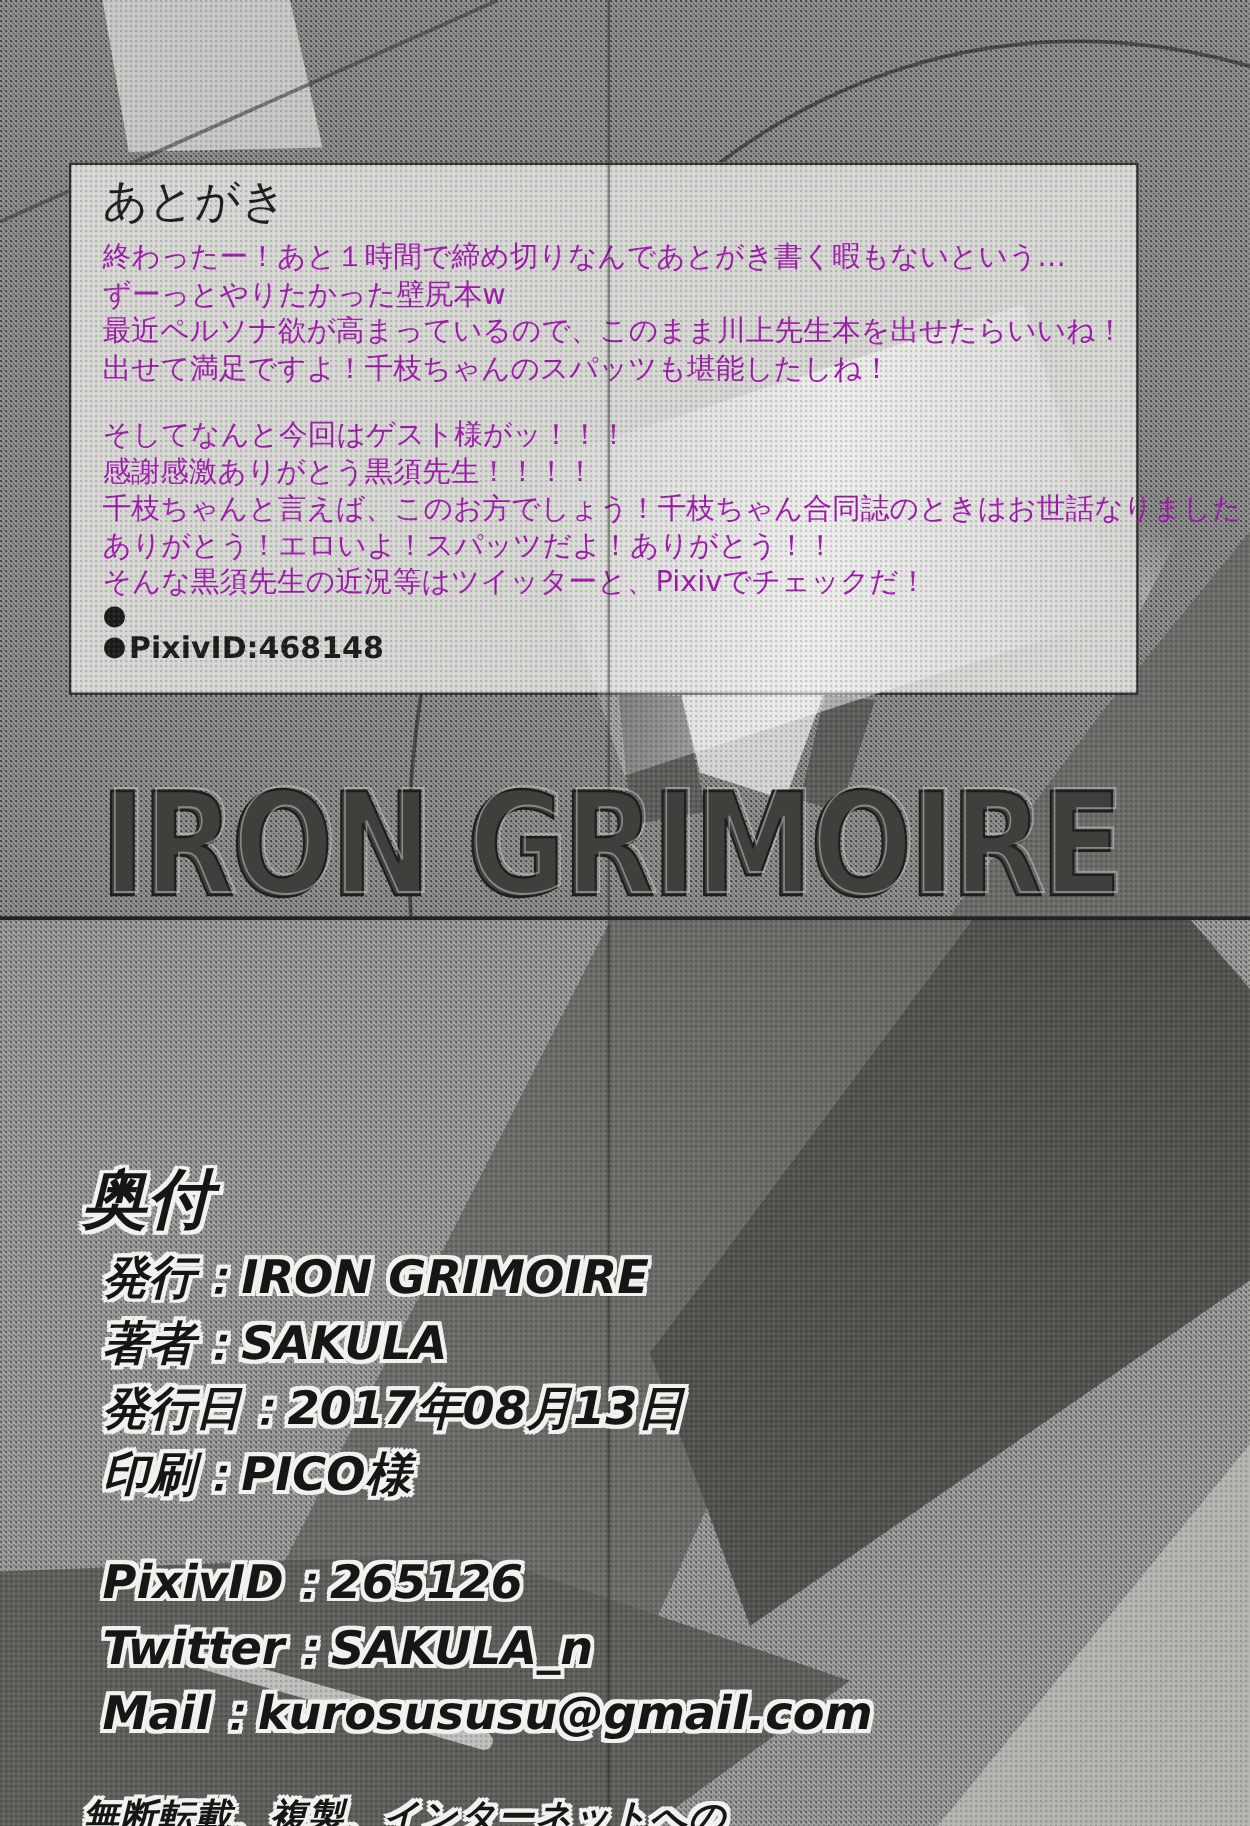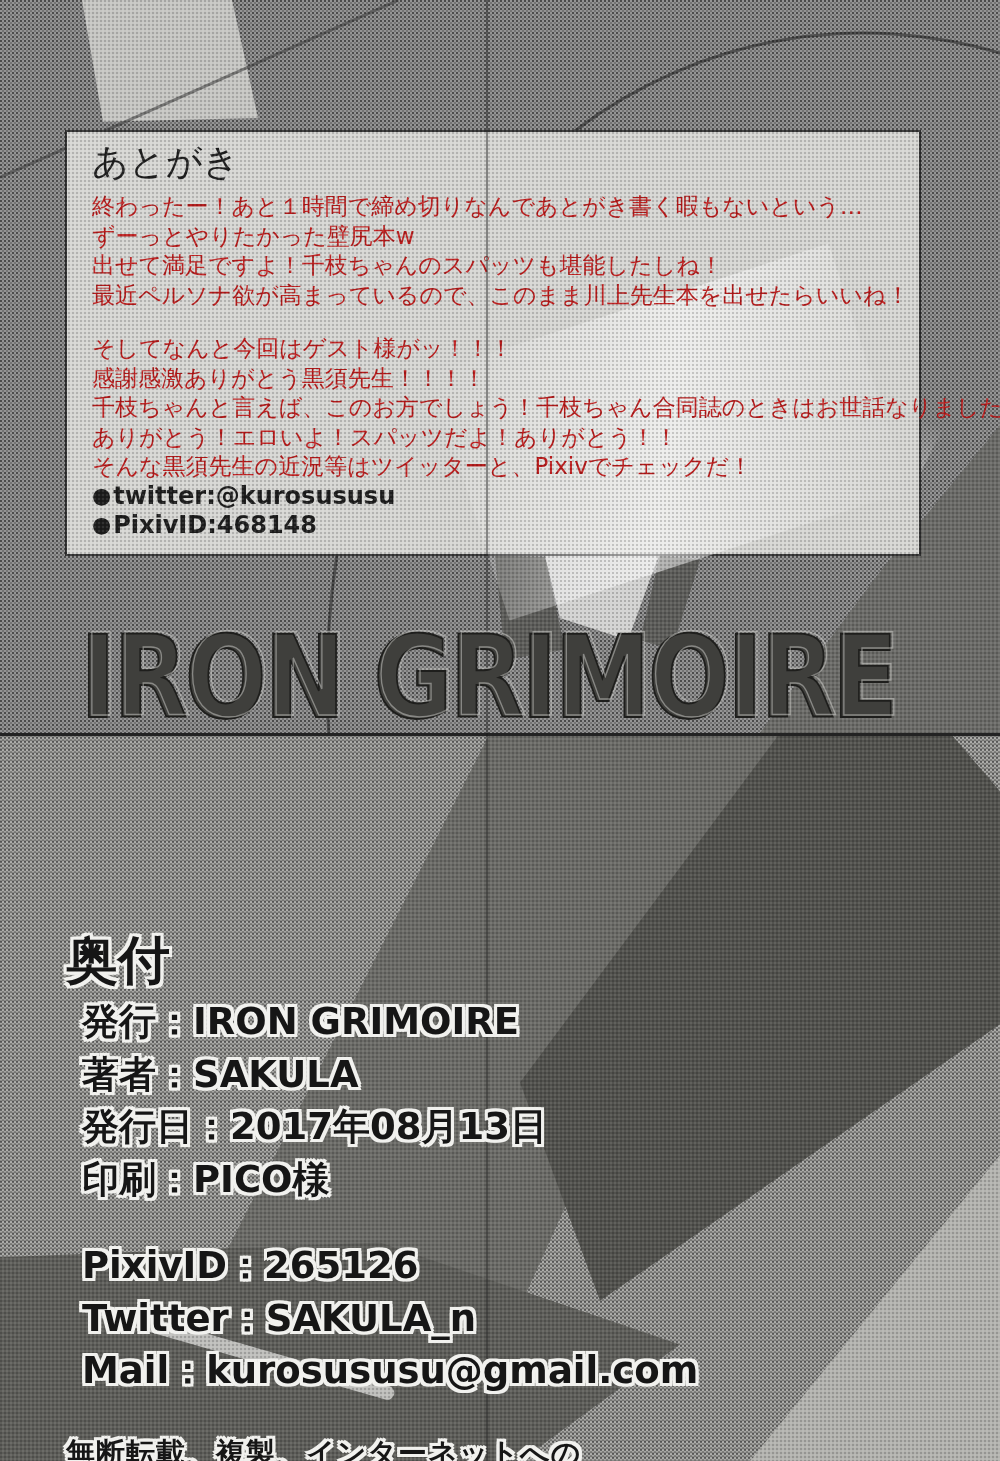--- a/index.html
+++ b/index.html
@@ -41,45 +41,45 @@
   .light-streak{position:absolute;left:90px;top:612px;width:310px;height:14px;background:#cfcfcc;opacity:.85;
       transform:rotate(16deg);border-radius:7px;}
 
   
   .hline{position:absolute;left:0;top:733px;width:1000px;height:3px;background:#232323;z-index:8;}
   .seam{position:absolute;left:486px;top:0;width:2px;height:1461px;background:rgba(25,25,25,.45);z-index:8;}
 
   
   .afterword-box{position:absolute;left:55px;top:130px;width:856px;height:426px;z-index:6;
       background-color:#d6d6d3;border:2px solid #2e2e2e;box-sizing:border-box;
-      padding:8px 14px 0 25px;color:#222;margin-left:10px;}
+      padding:8px 14px 0 25px;color:#222;}
   .afterword-box .inner-light{position:absolute;right:40px;top:170px;width:420px;height:260px;
       background:linear-gradient(115deg,rgba(255,255,255,0),rgba(255,255,255,.55),rgba(255,255,255,0));
       transform:rotate(-18deg);pointer-events:none;}
   .aw-title{margin:0 0 8px 0;font-size:36px;font-weight:500;line-height:44px;color:#1f1f1f;position:relative;z-index:2;}
-  .aw-line{margin:0;font-size:23px;line-height:29.5px;white-space:nowrap;position:relative;z-index:2;color:#b91c1c;}
+  .aw-line{margin:0;font-size:23px;line-height:29.5px;white-space:nowrap;position:relative;z-index:2;color:#a21caf;}
   .aw-gap{height:24px;}
   .aw-contact{margin:0;font-size:24px;font-weight:600;line-height:29px;display:flex;align-items:center;position:relative;z-index:2;color:#1d1d1d;}
   .bullet{font-size:22px;margin-right:2px;line-height:1;}
 
   
   .logo-wrap{position:absolute;left:80px;top:622px;width:900px;height:120px;z-index:10;text-align:center;}
   .logo-text{position:absolute;left:0;top:0;font-size:112px;font-weight:bold;line-height:1;
       letter-spacing:-3px;white-space:nowrap;color:#3f3f3c;
       -webkit-text-stroke:2px #1e1e1c;transform:scale(.86,1.02);transform-origin:left bottom;}
   .logo-inline{position:absolute;left:0;top:0;font-size:112px;font-weight:bold;line-height:1;
       letter-spacing:-3px;white-space:nowrap;color:transparent;
       -webkit-text-stroke:1.5px rgba(210,210,205,.5);
       transform:translate(3px,-2px) scale(.86,1.02);transform-origin:left bottom;}
 
   
   .outlined{color:#161616;font-weight:bold;
       text-shadow:-3px -3px 0 #f1f1ee,3px -3px 0 #f1f1ee,-3px 3px 0 #f1f1ee,3px 3px 0 #f1f1ee,
                   -3px 0 0 #f1f1ee,3px 0 0 #f1f1ee,0 -3px 0 #f1f1ee,0 3px 0 #f1f1ee,
-                  -2px -2px 0 #f1f1ee,2px 2px 0 #f1f1ee,2px -2px 0 #f1f1ee,-2px 2px 0 #f1f1ee;}
+                  -2px -2px 0 #f1f1ee,2px 2px 0 #f1f1ee,2px -2px 0 #f1f1ee,-2px 2px 0 #f1f1ee;font-style:italic;}
   .colophon{position:absolute;left:66px;top:932px;z-index:10;}
   .co-title{margin:0 0 6px 0;font-size:52px;line-height:56px;}
   .co-line{margin:16px;font-size:37px;line-height:36.5px;white-space:nowrap;}
   .co-gap1{height:18px;}
   .co-gap2{height:27px;}
   .co-notice{margin:0;font-size:29px;line-height:40px;white-space:nowrap;letter-spacing:1px;}
 </style>
 </head>
 <body>
 
@@ -102,31 +102,30 @@
     <div class="shape bl-dark"></div>
     <div class="shape br-light"></div>
     <div class="light-streak"></div>
   </div>
 
   <section class="afterword-box">
     <div class="inner-light"></div>
     <h1 class="aw-title">あとがき</h1>
     <p class="aw-line">終わったー！あと１時間で締め切りなんであとがき書く暇もないという…</p>
     <p class="aw-line">ずーっとやりたかった壁尻本w</p>
+    <p class="aw-line">最近ペルソナ欲が高まっているので、このまま川上先生本を出せたらいいね！</p>
     <p class="aw-line">出せて満足ですよ！千枝ちゃんのスパッツも堪能したしね！</p>
-    <p class="aw-line">最近ペルソナ欲が高まっているので、このまま川上先生本を出せたらいいね！</p>
     <div class="aw-gap"></div>
     <p class="aw-line">そしてなんと今回はゲスト様がッ！！！</p>
     <p class="aw-line">感謝感激ありがとう黒須先生！！！！</p>
     <p class="aw-line">千枝ちゃんと言えば、このお方でしょう！千枝ちゃん合同誌のときはお世話なりました！！</p>
     <p class="aw-line">ありがとう！エロいよ！スパッツだよ！ありがとう！！</p>
     <p class="aw-line">そんな黒須先生の近況等はツイッターと、Pixivでチェックだ！</p>
     <p class="aw-contact">
       <span class="bullet">●</span>
-      <span>twitter:@kurosususu</span>
     </p>
     <p class="aw-contact">
       <span class="bullet">●</span>
       <span>PixivID:468148</span>
     </p>
   </section>
 
   <div class="logo-wrap">
     <div class="logo-text">IRON GRIMOIRE</div>
     <div class="logo-inline" aria-hidden="true">IRON GRIMOIRE</div>

